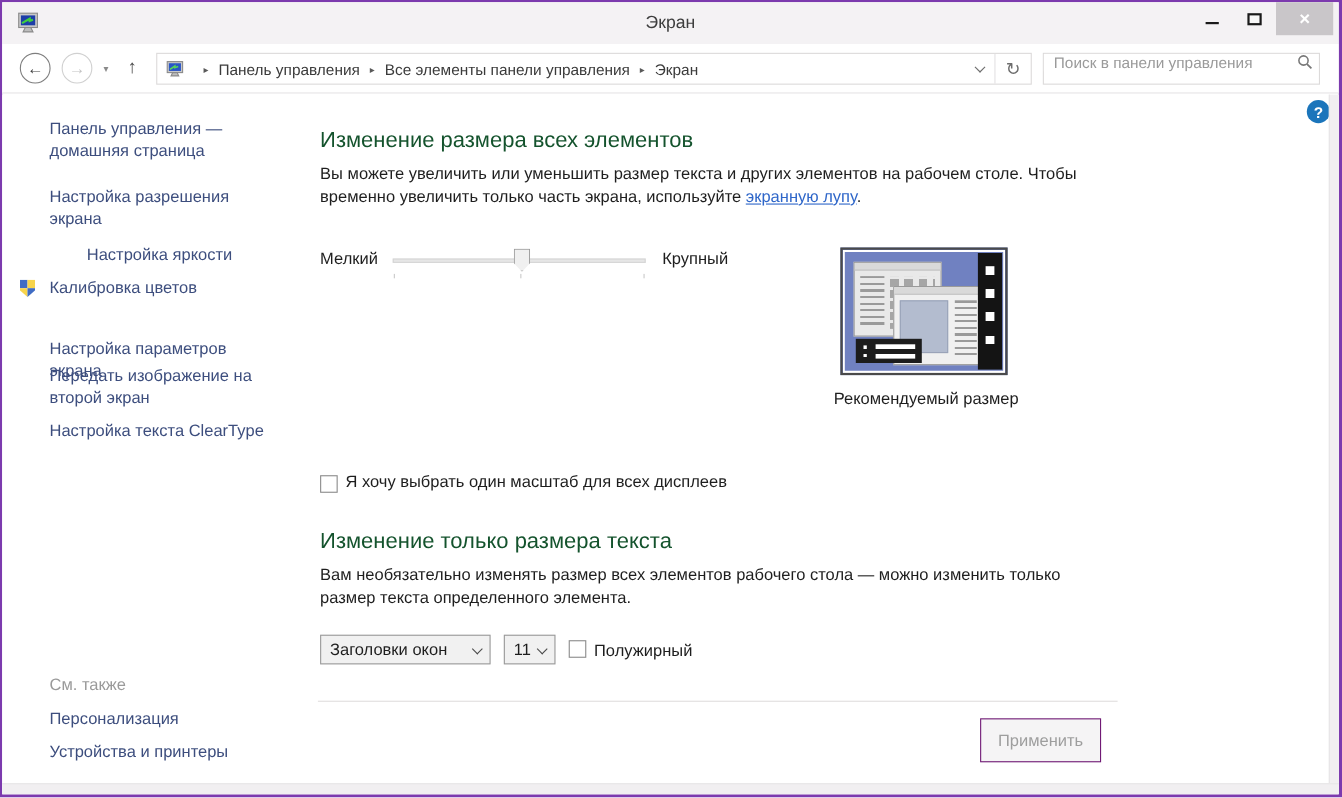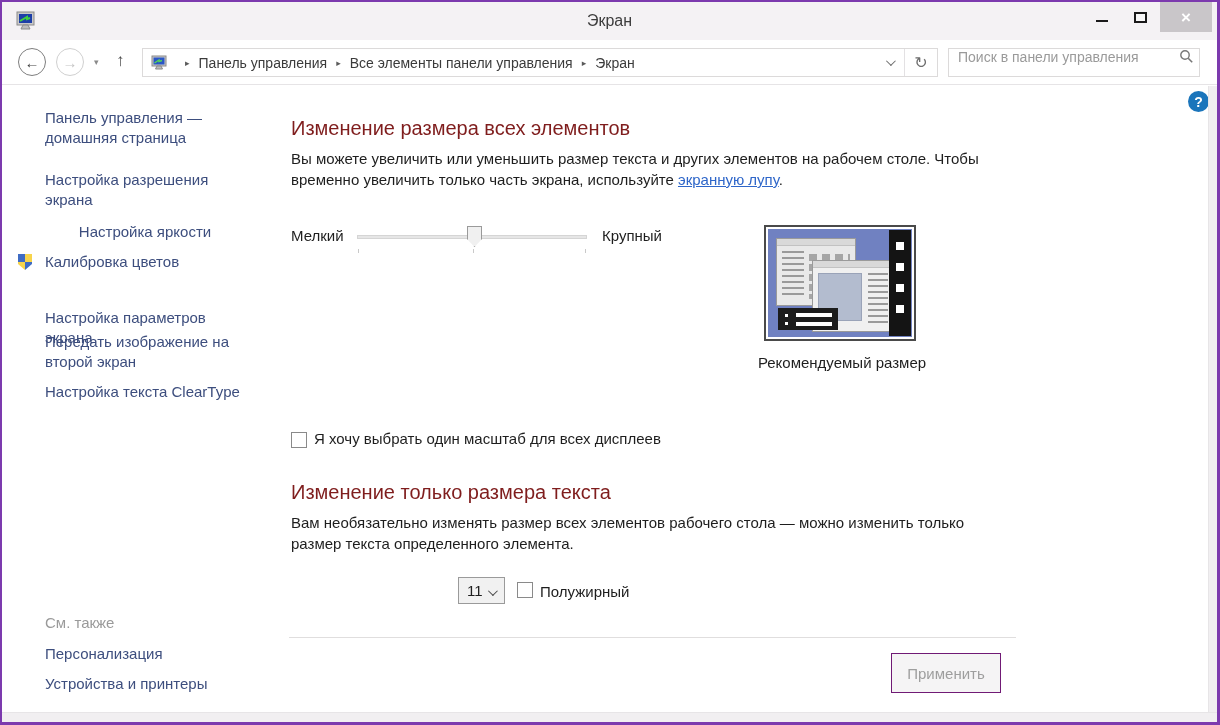--- a/index.html
+++ b/index.html
@@ -71,21 +71,21 @@
   .shield .q { position:absolute; width:50%; height:50%; }
   .q-tl { left:0; top:0; background:#3f6cc4; } .q-tr { right:0; top:0; background:#f7d44c; }
   .q-bl { left:0; top:50%; background:#f7d44c; height:55%; } .q-br { right:0; top:50%; background:#3f6cc4; height:55%; }
   .see-also { position:absolute; left:43px; top:528px; font-size:15px; color:#9a9a9a; }
   .sa-1 { top:558px; } .sa-2 { top:588px; }
 
   
   .help-icon { position:absolute; left:1186px; top:5px; width:21px; height:21px; border-radius:50%;
     background:#1b75bb; color:#fff; font-size:14px; font-weight:bold; display:flex;
     align-items:center; justify-content:center; cursor:pointer; }
-  h1.sec { position:absolute; left:289px; font-size:20px; font-weight:normal; color:#7f1d1d; }
+  h1.sec { position:absolute; left:289px; font-size:20px; font-weight:normal; color:#14532d; }
   .h1-a { top:31px; } .h1-b { top:395px; }
   .para { position:absolute; left:289px; width:700px; font-size:15px; line-height:21px; color:#1e1e1e; }
   .p-a { top:62px; } .p-b { top:426px; }
   .para a { color:#2e66c9; text-decoration:underline; cursor:pointer; }
 
   .slider-label { position:absolute; font-size:15px; color:#1e1e1e; }
   .lbl-small { left:289px; top:141px;text-align:center; } .lbl-large { left:600px; top:141px; }
   .slider-track { position:absolute; left:355px; top:149px; width:230px; height:4px;
     background:#e6e6e6; border:1px solid #d5d5d5; }
   .slider-thumb { position:absolute; left:465px; top:140px; width:15px; height:21px;
@@ -260,20 +260,24 @@
         </div>
     </div>
     <div class="preview-caption">Рекомендуемый размер</div>
 
     <div class="checkbox cb-scale"></div>
     <div class="cb-label cbl-scale">Я хочу выбрать один масштаб для всех дисплеев</div>
 
     <h1 class="sec h1-b">Изменение только размера текста</h1>
     <div class="para p-b">Вам необязательно изменять размер всех элементов рабочего стола — можно изменить только размер текста определенного элемента.</div>
 
+    <div class="dropdown dd-element">
+      <span>Заголовки окон</span>
+      <span class="dd-chev"><span class="chev"></span></span>
+    </div>
     <div class="dropdown dd-size">
       <span>11</span>
       <span class="dd-chev"><span class="chev"></span></span>
     </div>
     <div class="checkbox cb-bold"></div>
     <div class="cb-label cbl-bold">Полужирный</div>
 
     <div class="divider"></div>
     <div class="apply-btn">Применить</div>
 

